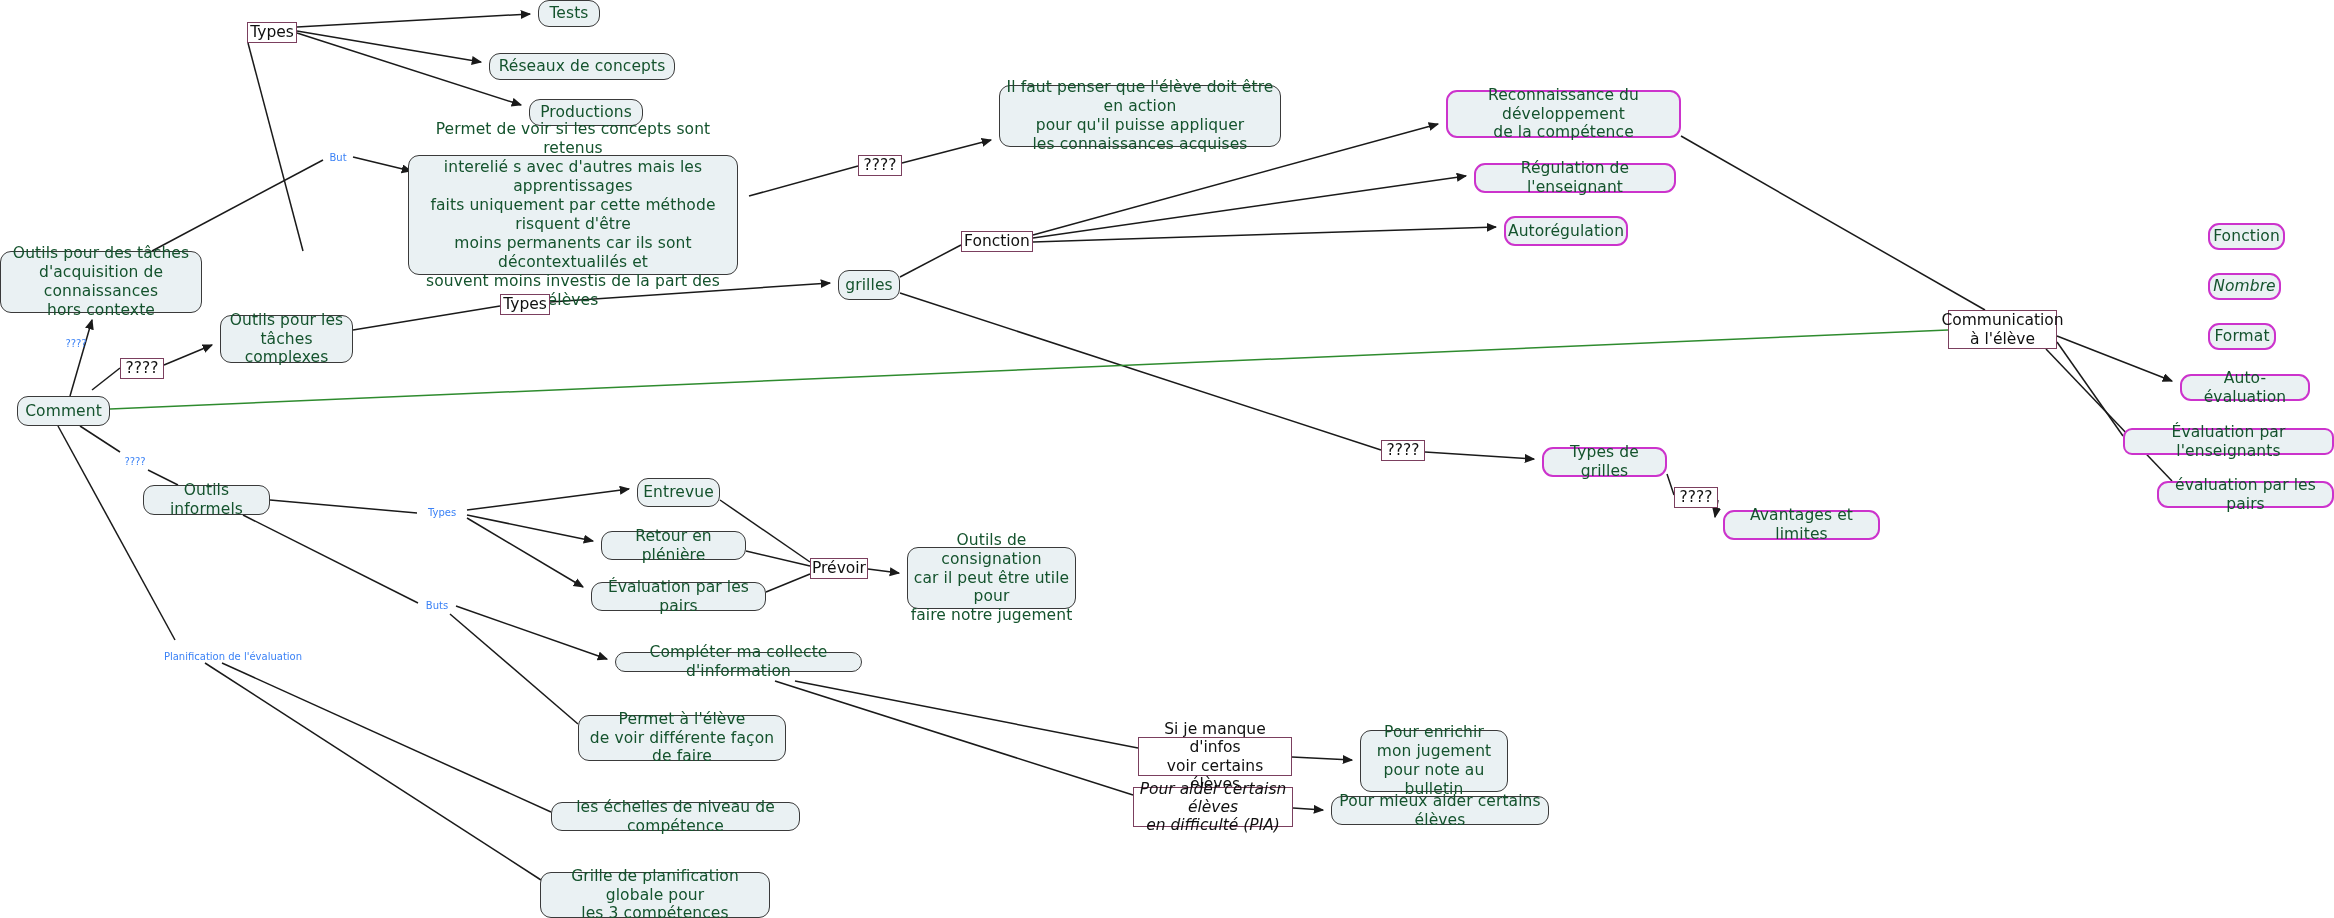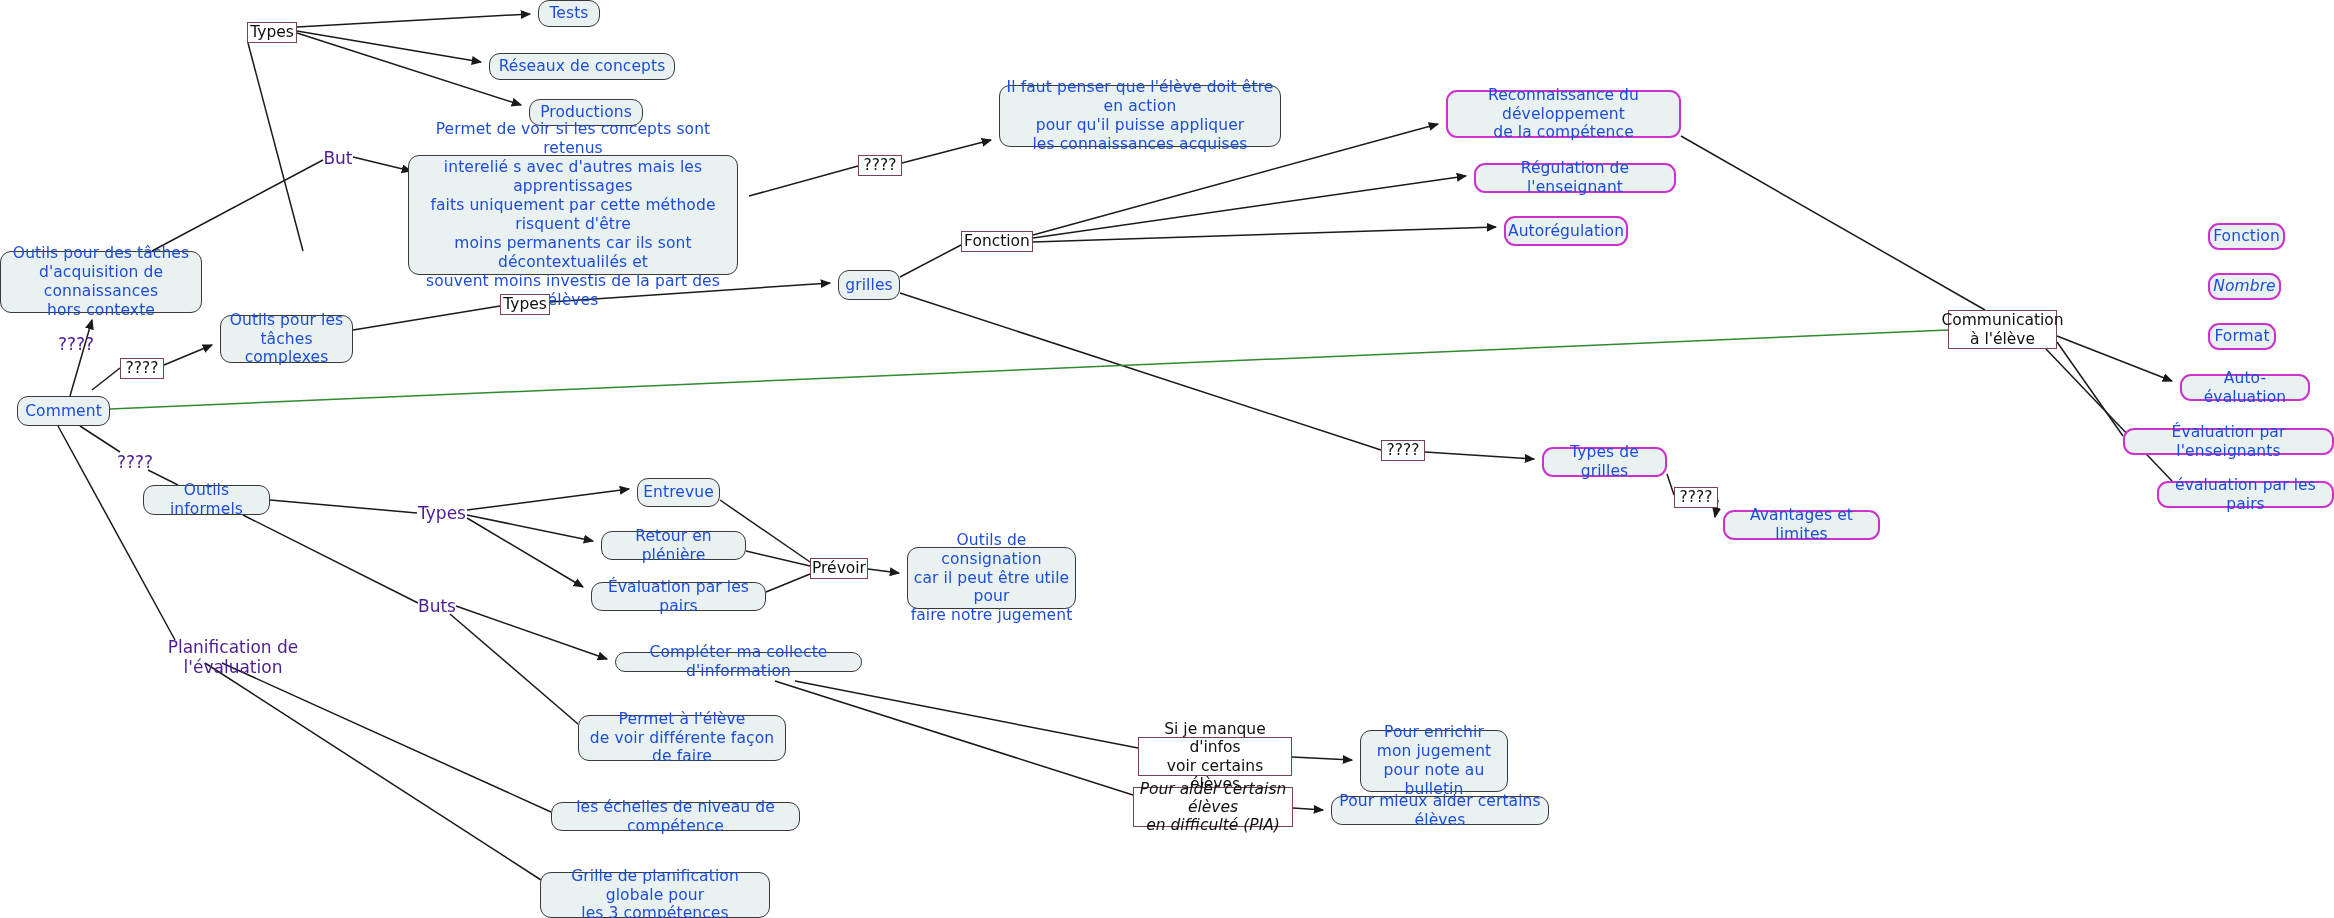--- a/index.html
+++ b/index.html
@@ -29,21 +29,21 @@
   .node {
     position: absolute;
     box-sizing: border-box;
     display: flex;
     align-items: center;
     justify-content: center;
     text-align: center;
     background: #eaf1f3;
     border: 1.6px solid #3a3a3a;
     border-radius: 11px;
-    color: #1d4ed8;
+    color: #14532d;
     font-size: 15.5px;
     line-height: 1.22;
     padding: 5px 1px;
     white-space: pre-line;
     letter-spacing: 0.1px;
   }
   .node.pink {
     border-color: #cc33cc;
     border-width: 2px;
   }
@@ -65,22 +65,22 @@
   }
   .plainlabel {
     position: absolute;
     box-sizing: border-box;
     display: flex;
     align-items: center;
     justify-content: center;
     text-align: center;
     background: transparent;
     border: none;
-    color: #4c1d95;
-    font-size: 17px;
+    color: #3b82f6;
+    font-size: 10px;
     line-height: 1.2;
     white-space: pre-line;
   }
 </style>
 </head>
 <body>
 
 <div id="canvas">
   <svg id="edges" viewBox="0 0 2334 918">
     <defs>
@@ -160,21 +160,21 @@
 d'acquisition de connaissances
 hors contexte</div>
       <div class="node" style="left: 220px; top: 315px; width: 133px; height: 48px;">Outils pour les
 tâches complexes</div>
       <div class="node" style="left: 838px; top: 270px; width: 62px; height: 30px;">grilles</div>
       <div class="node" style="left: 17px; top: 396px; width: 93px; height: 30px;">Comment</div>
       <div class="node pink" style="left: 2208px; top: 223px; width: 77px; height: 27px;">Fonction</div>
       <div class="node pink" style="left: 2208px; top: 273px; width: 73px; height: 27px; font-style: italic;">Nombre</div>
       <div class="node pink" style="left: 2208px; top: 323px; width: 68px; height: 27px;">Format</div>
       <div class="node pink" style="left: 2180px; top: 374px; width: 130px; height: 27px;">Auto-évaluation</div>
-      <div class="node pink" style="left: 2123px; top: 428px; width: 211px; height: 27px;">Évaluation par l'enseignants</div>
+      <div class="node pink" style="left: 2123px; top: 428px; width: 211px; height: 27px; border-radius: 9px;">Évaluation par l'enseignants</div>
       <div class="node pink" style="left: 2157px; top: 481px; width: 177px; height: 27px;">évaluation par les pairs</div>
       <div class="node pink" style="left: 1542px; top: 447px; width: 125px; height: 30px;">Types de grilles</div>
       <div class="node pink" style="left: 1723px; top: 510px; width: 157px; height: 30px;">Avantages et limites</div>
       <div class="node" style="left: 143px; top: 485px; width: 127px; height: 30px;">Outils informels</div>
       <div class="node" style="left: 637px; top: 478px; width: 83px; height: 29px;">Entrevue</div>
       <div class="node" style="left: 601px; top: 531px; width: 145px; height: 29px;">Retour en plénière</div>
       <div class="node" style="left: 591px; top: 582px; width: 175px; height: 29px;">Évaluation par les pairs</div>
       <div class="node" style="left: 907px; top: 547px; width: 169px; height: 62px;">Outils de consignation
 car il peut être utile pour
 faire notre jugement</div>

